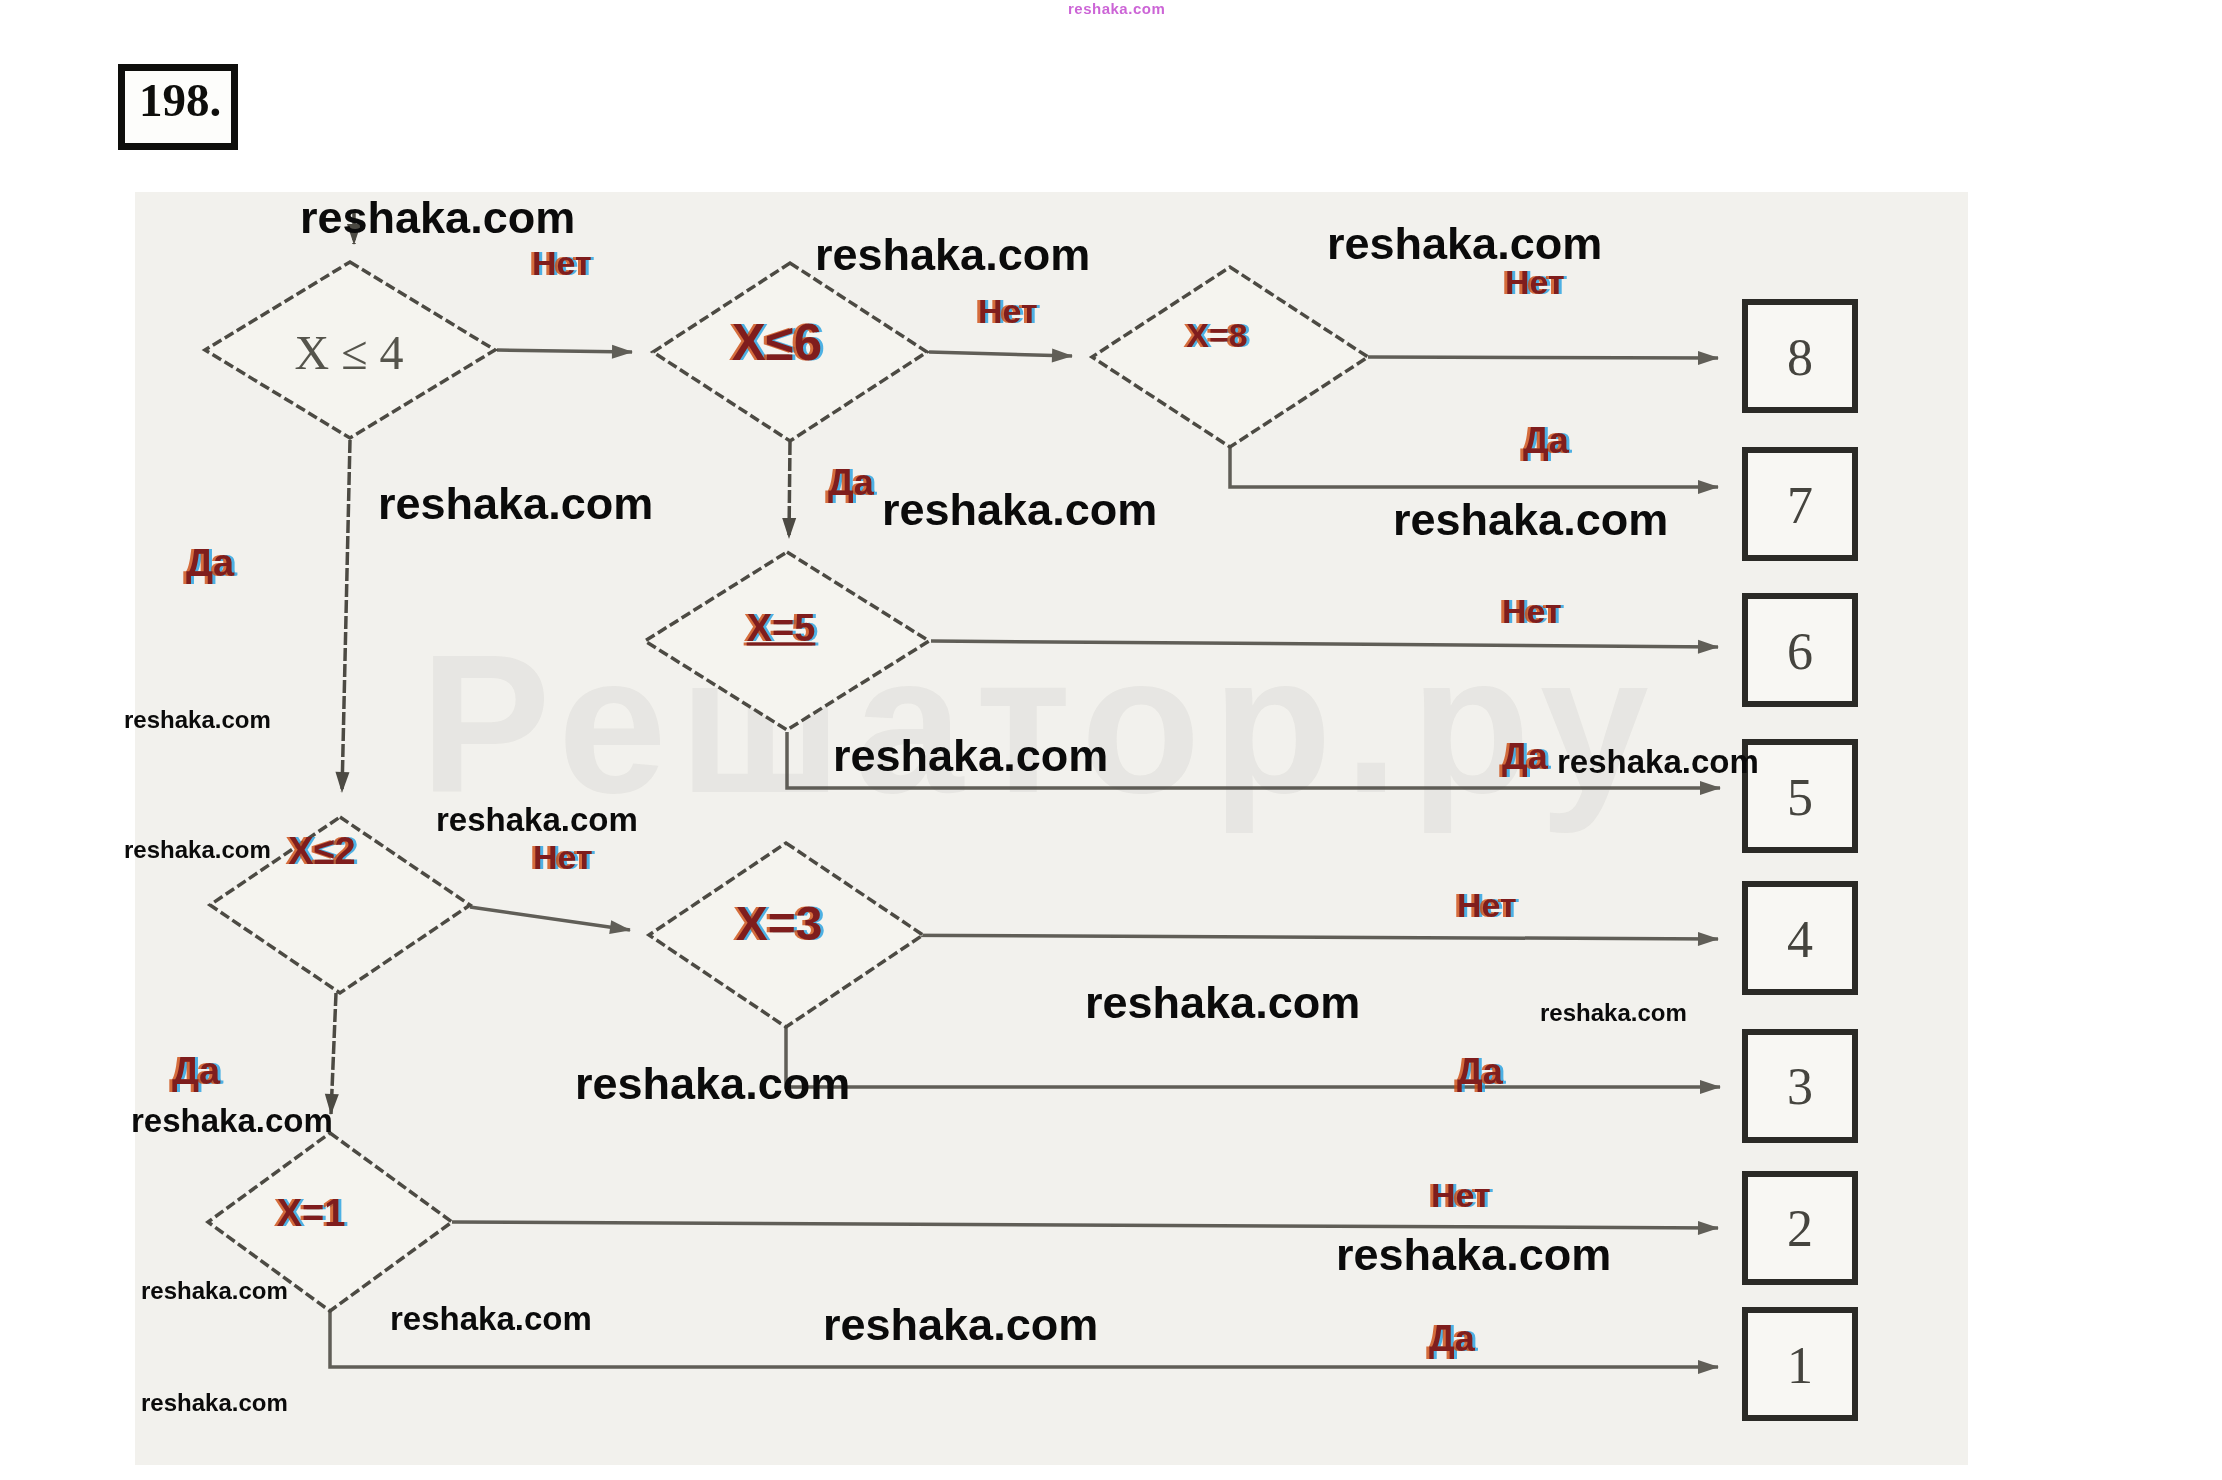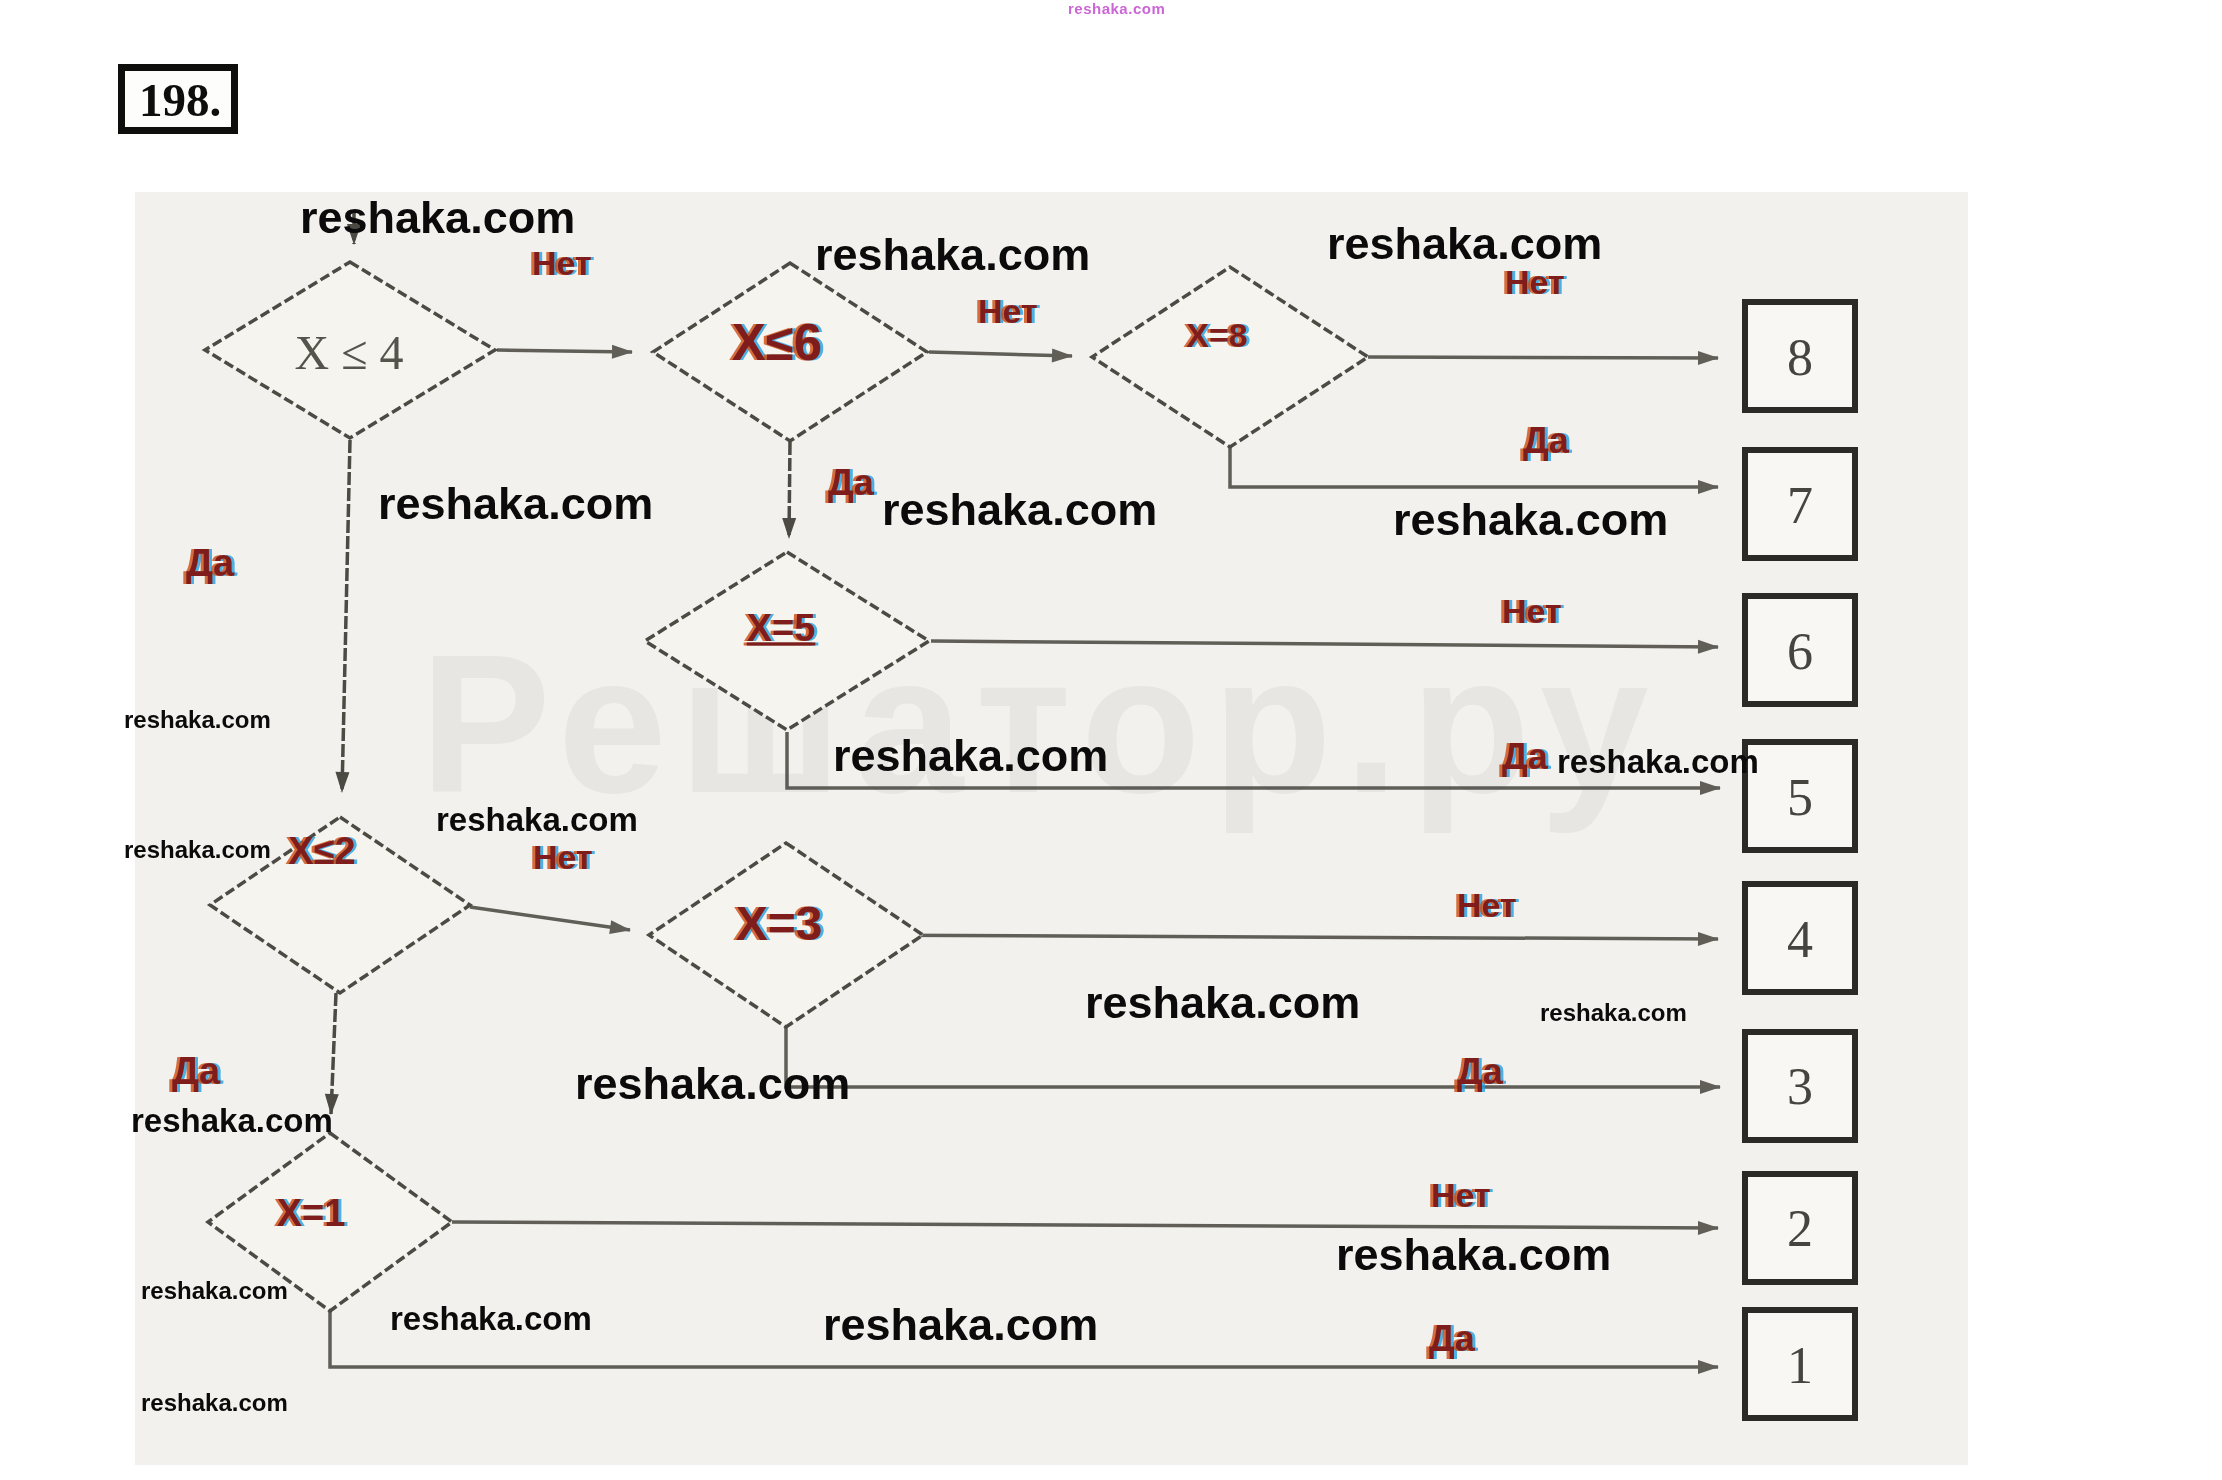--- a/index.html
+++ b/index.html
@@ -1,20 +1,20 @@
 <!DOCTYPE html>
 <html style="--page-bg: #ffffff; --panel-bg: #f2f1ed; --line-color: #4c4a43; --chroma-red: #cd4b0f; --chroma-blue: #23a0e1; --micro-wm-color: #c44bd0;"><head>
 <meta charset="utf-8">
 <style>
   html,body{margin:0;padding:0;background:#fff;}
   #stage{position:relative;width:2222px;height:1480px;background:var(--page-bg,#fff);
          font-family:"Liberation Sans",sans-serif;overflow:hidden;}
   #panel{position:absolute;left:135px;top:192px;width:1833px;height:1273px;
          background:var(--panel-bg,#f2f1ed);}
-  #title-box{position:absolute;left:118px;top:64px;padding:2px 10px 0 14px;
+  #title-box{position:absolute;left:118px;top:64px;padding:2px 10px 16px 14px;
          border:7px solid #0e0e0c;background:#fdfdfb;
          font-family:"Liberation Serif",serif;font-weight:bold;font-size:47px;color:#0e0e0c;}
   #micro-wm{position:absolute;left:1068px;top:0px;font-size:15px;font-weight:bold;
          color:#c44bd0;opacity:.85;letter-spacing:.5px;}
   #big-wm{position:absolute;left:420px;top:612px;font-size:196px;font-weight:bold;
          letter-spacing:12px;white-space:nowrap;color:rgba(62,60,52,0.055);}
   svg{position:absolute;left:0;top:0;}
   .shape{fill:#f5f4ef;stroke:var(--line-color,#4c4a43);stroke-width:3.5;stroke-dasharray:10 4;}
   .rbox{fill:#f8f7f3;stroke:#2b2a26;stroke-width:6;}
   .ln{fill:none;stroke:var(--line-color,#4c4a43);stroke-width:3.5;}

